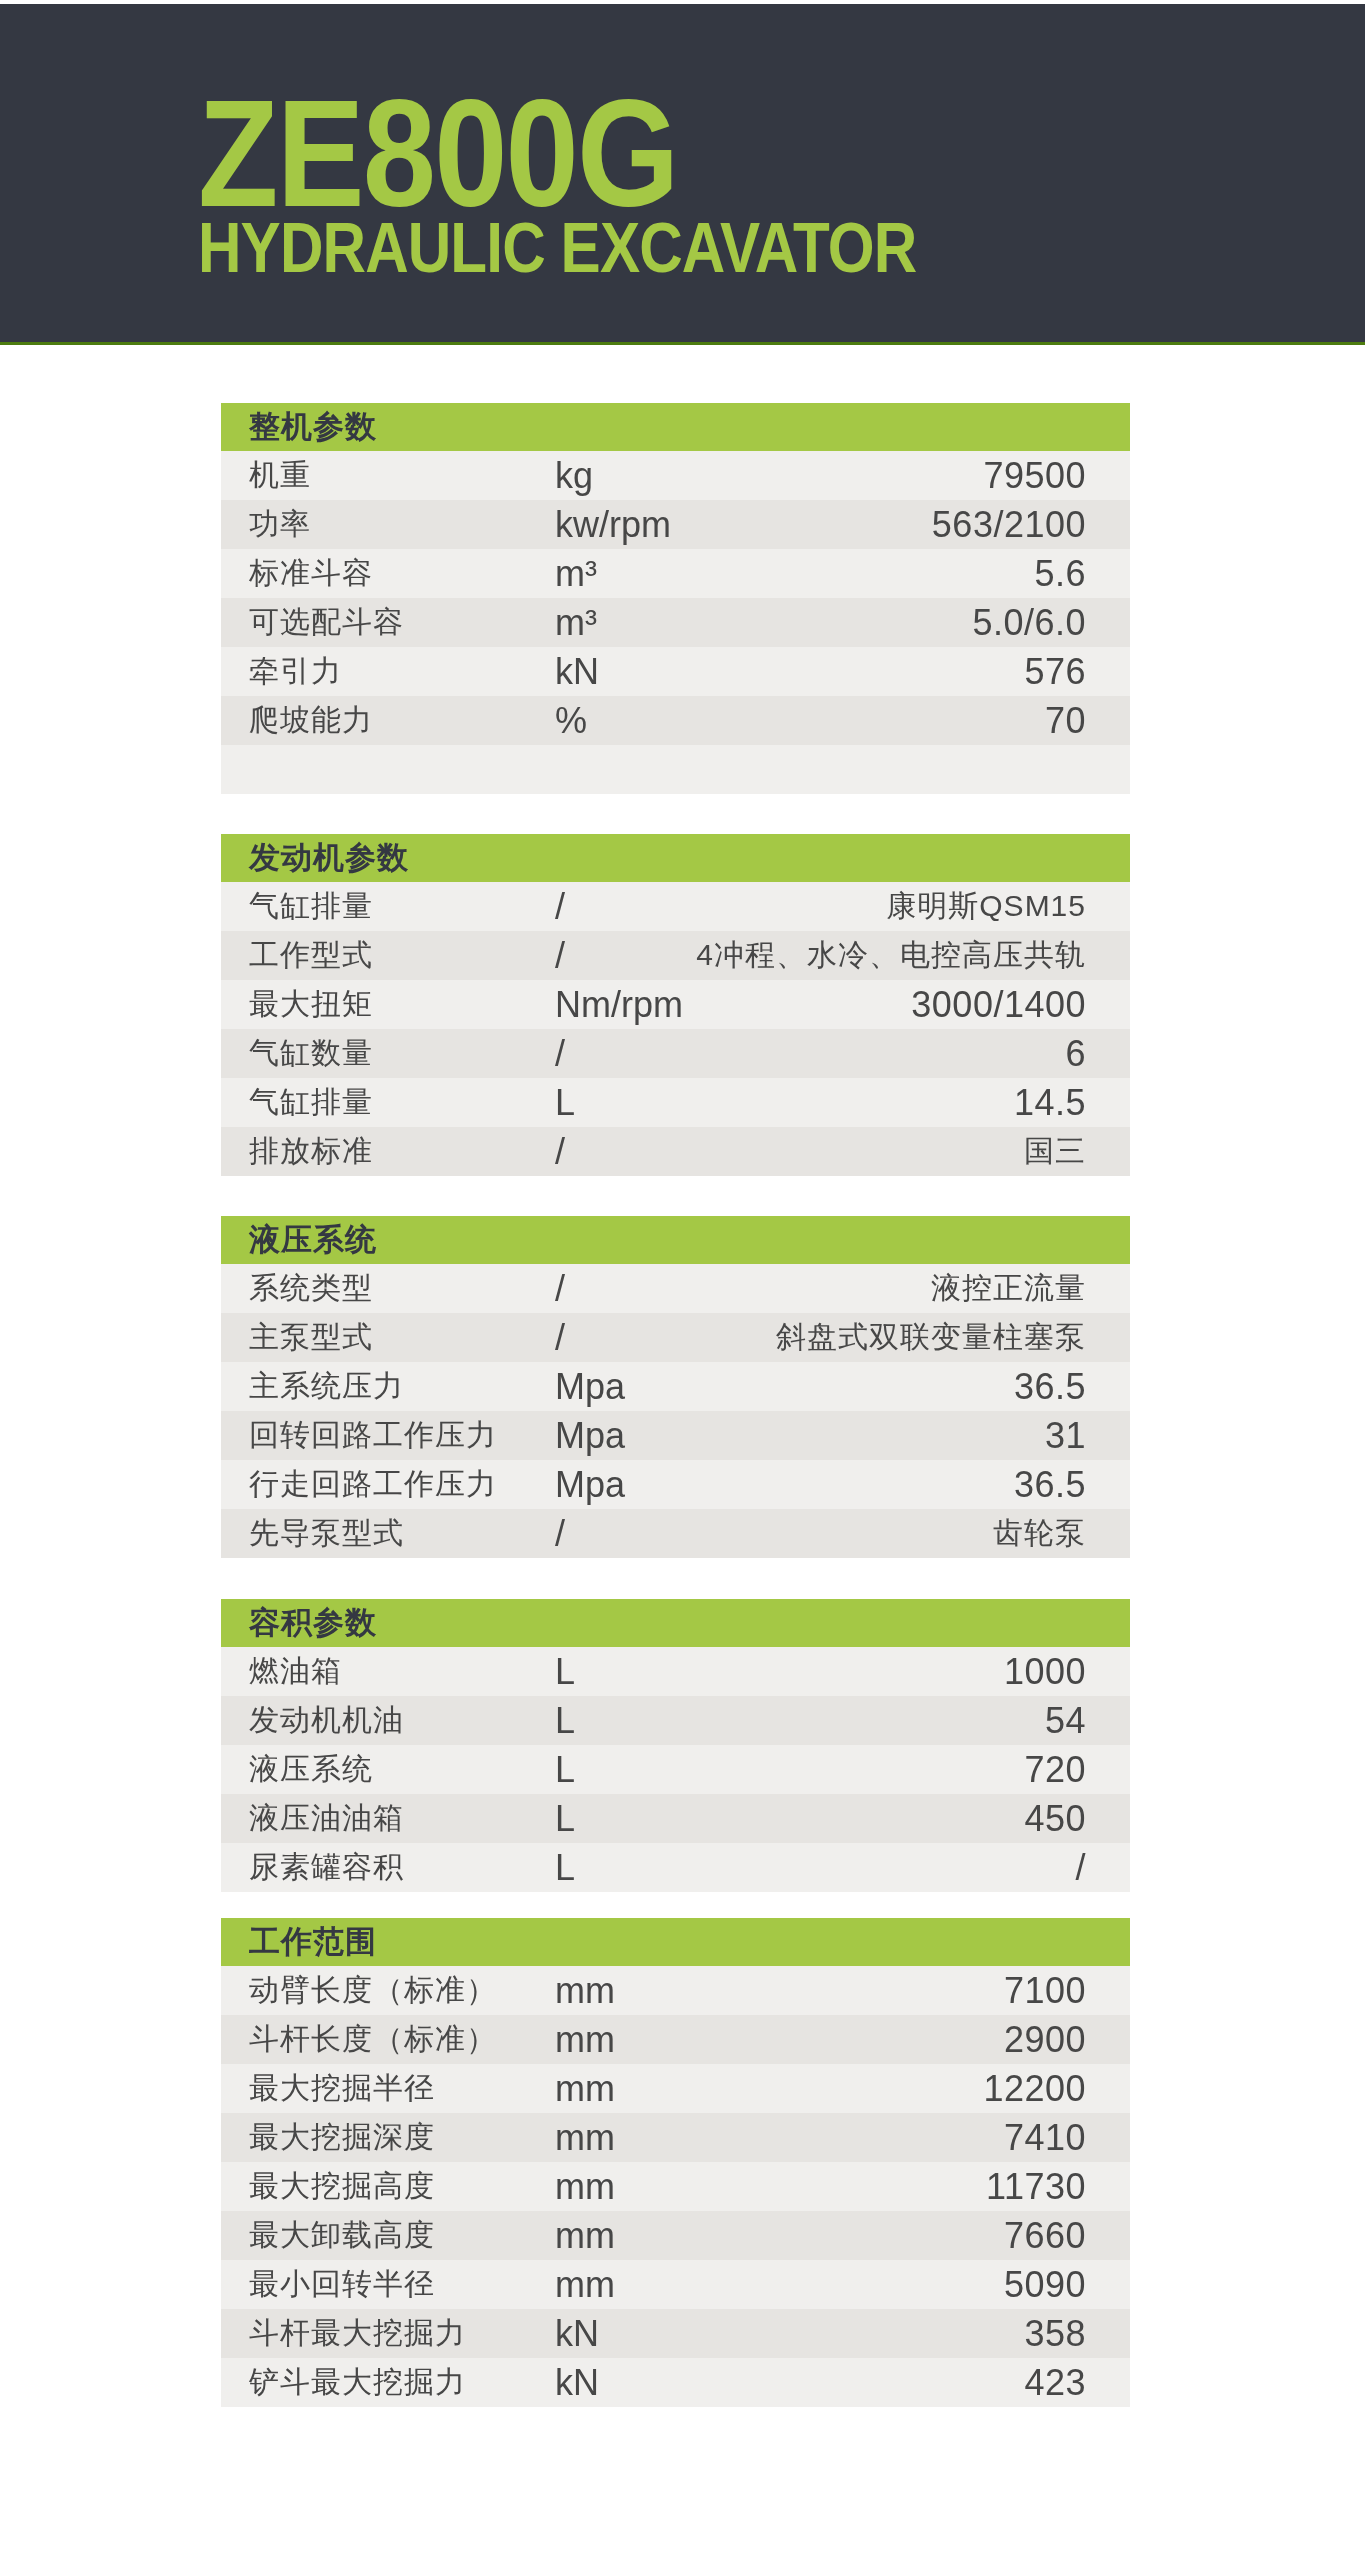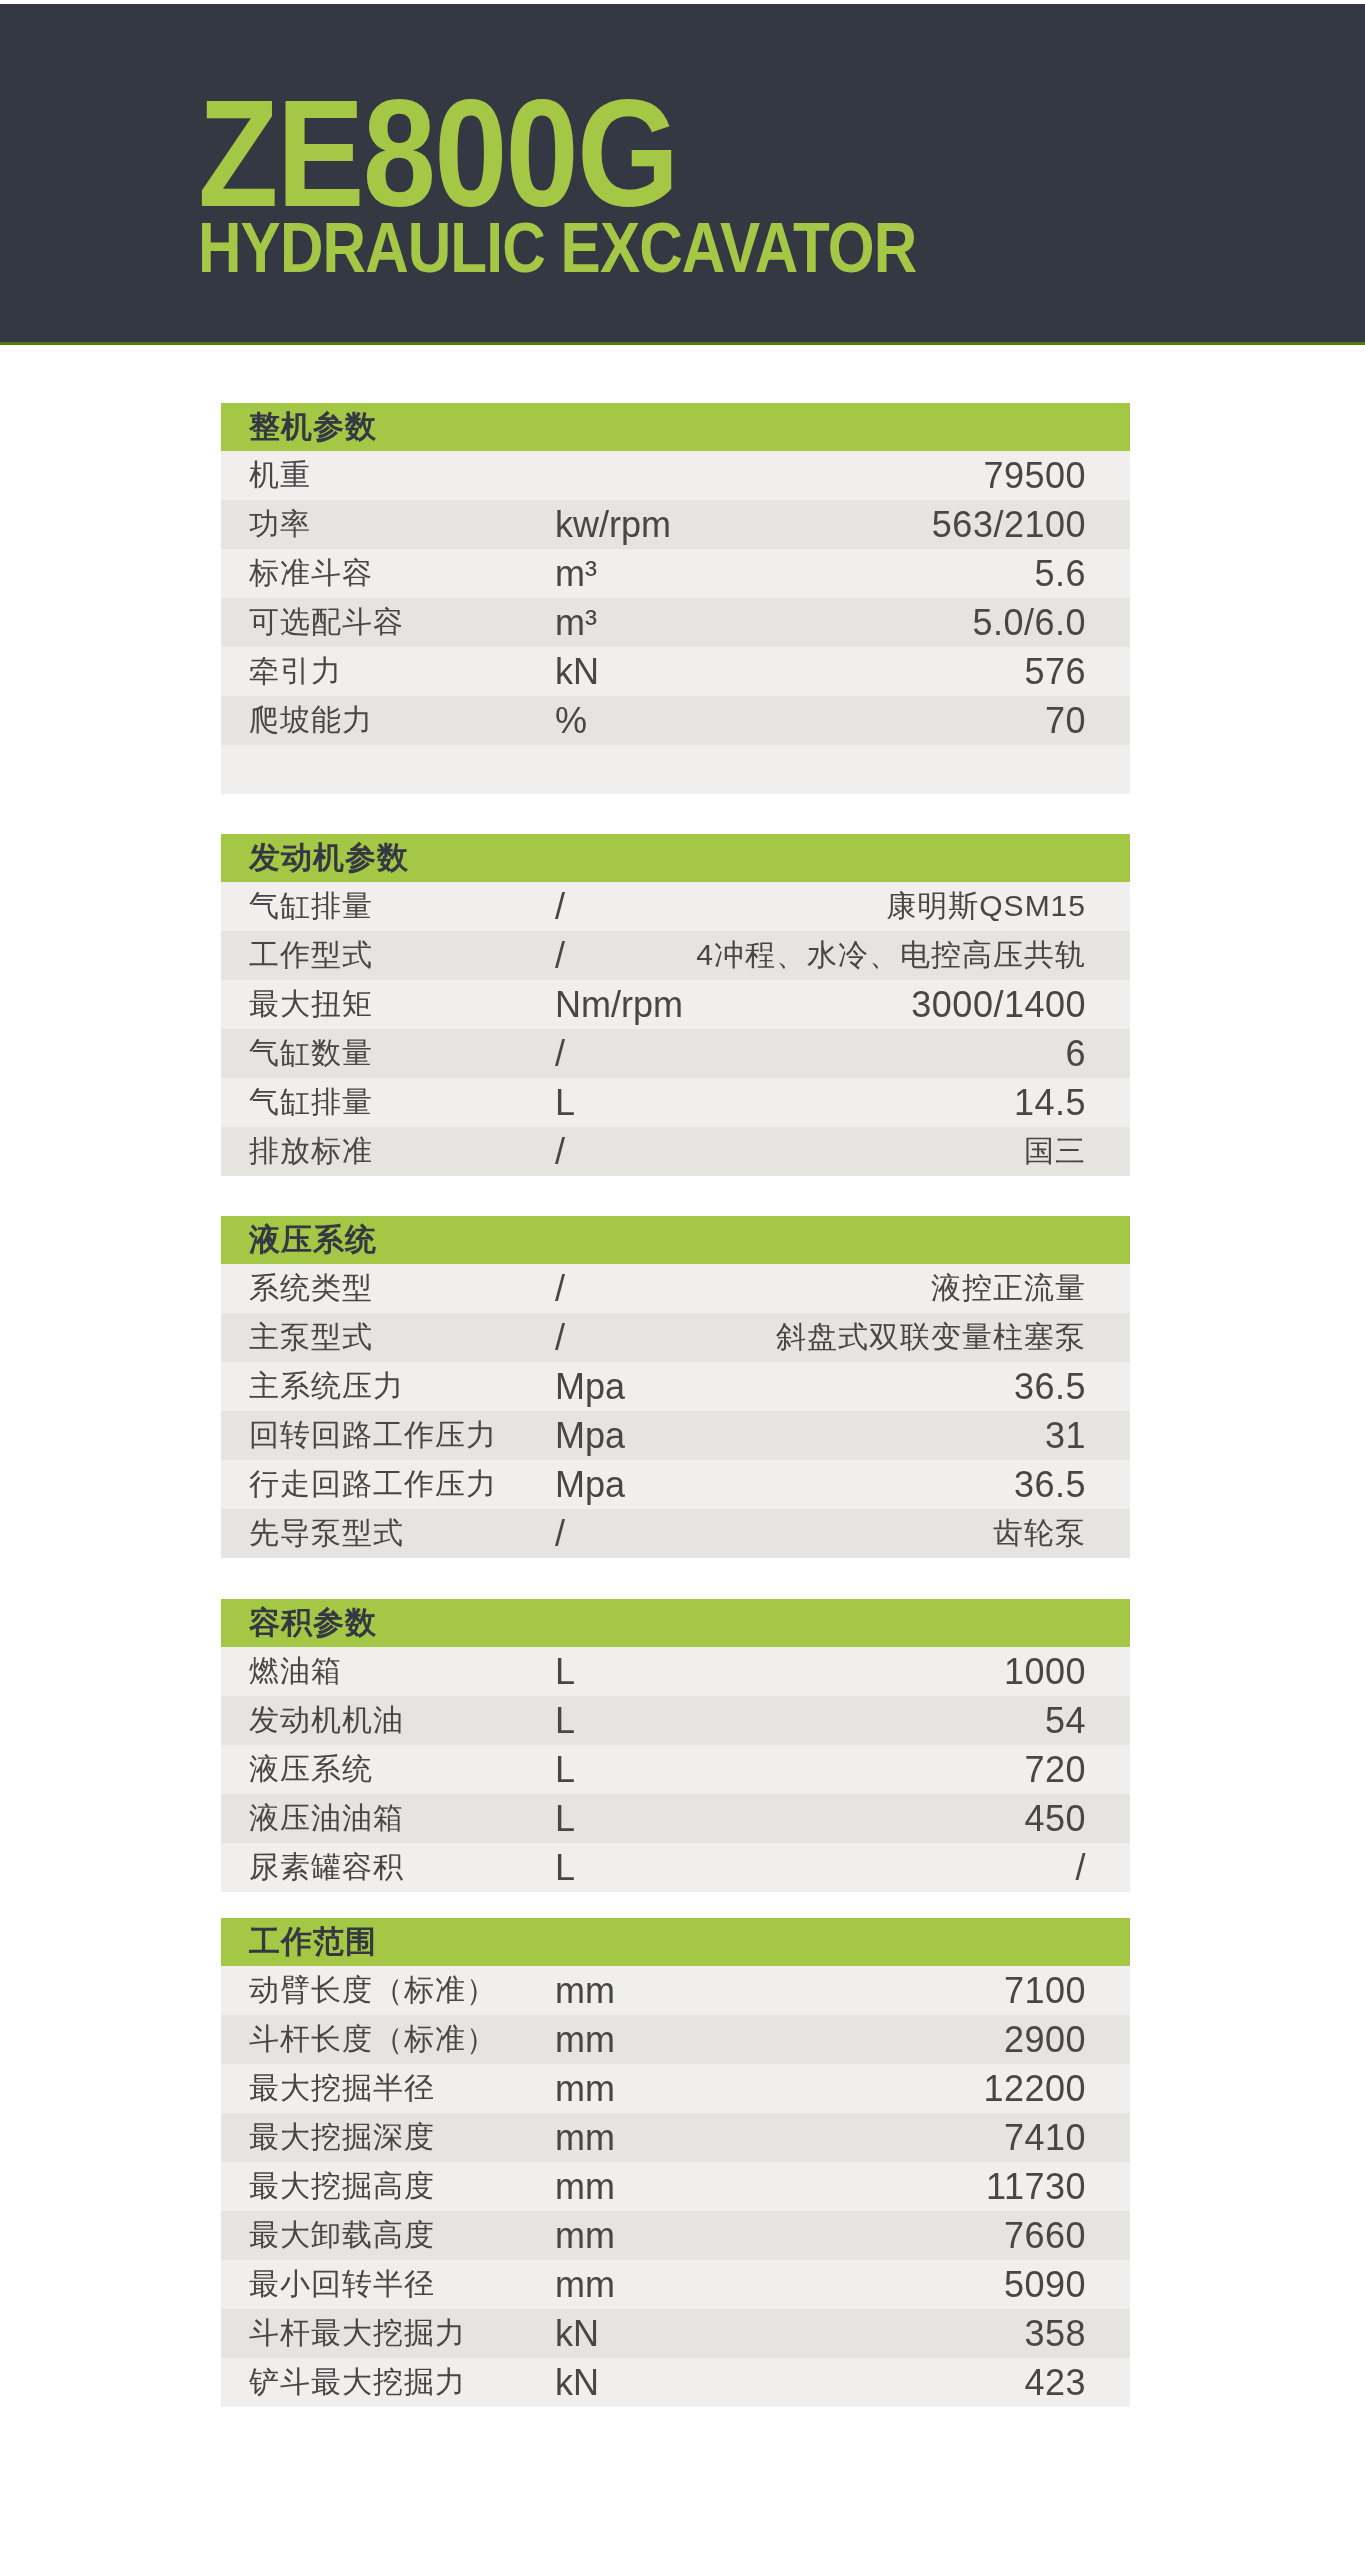--- a/index.html
+++ b/index.html
@@ -109,20 +109,21 @@
 </header>
 
 <main id="tables">
   <section class="spec-table">
     <div class="table-header">
       <h3 class="table-title">整机参数</h3>
     </div>
     <div class="rows">
   <div class="row">
     <span class="label">机重</span>
+    <span class="unit">kg</span>
     <span class="value">79500</span>
   </div>
 
   <div class="row">
     <span class="label">功率</span>
     <span class="unit">kw/rpm</span>
     <span class="value">563/2100</span>
   </div>
 
   <div class="row">

